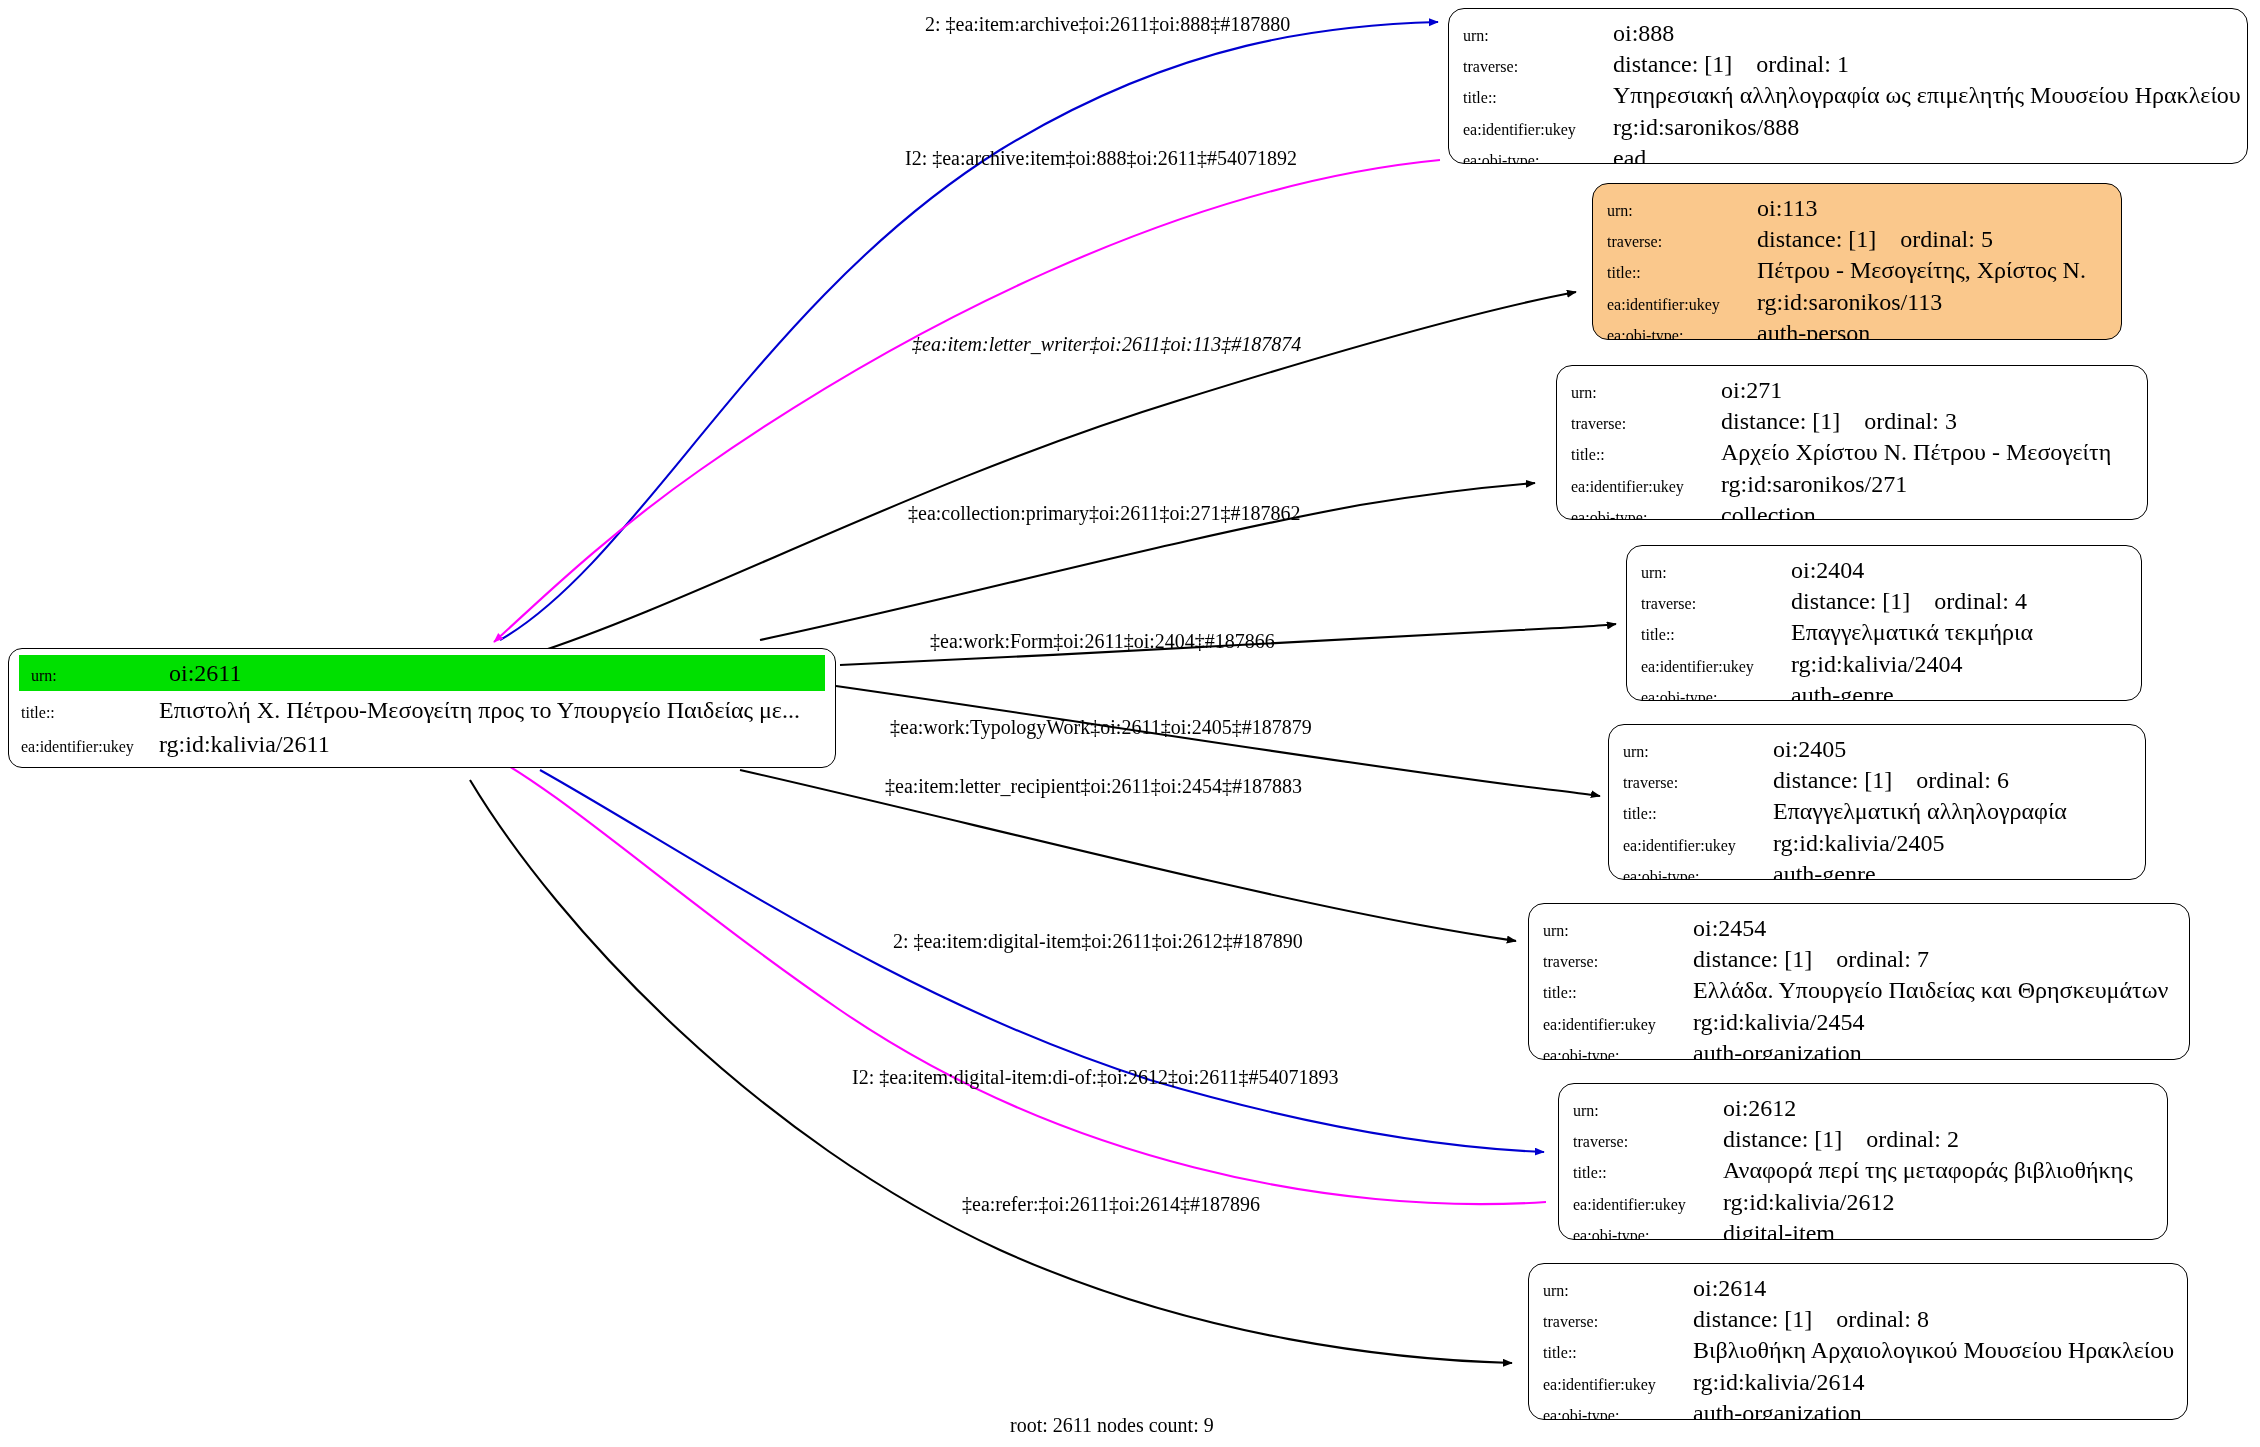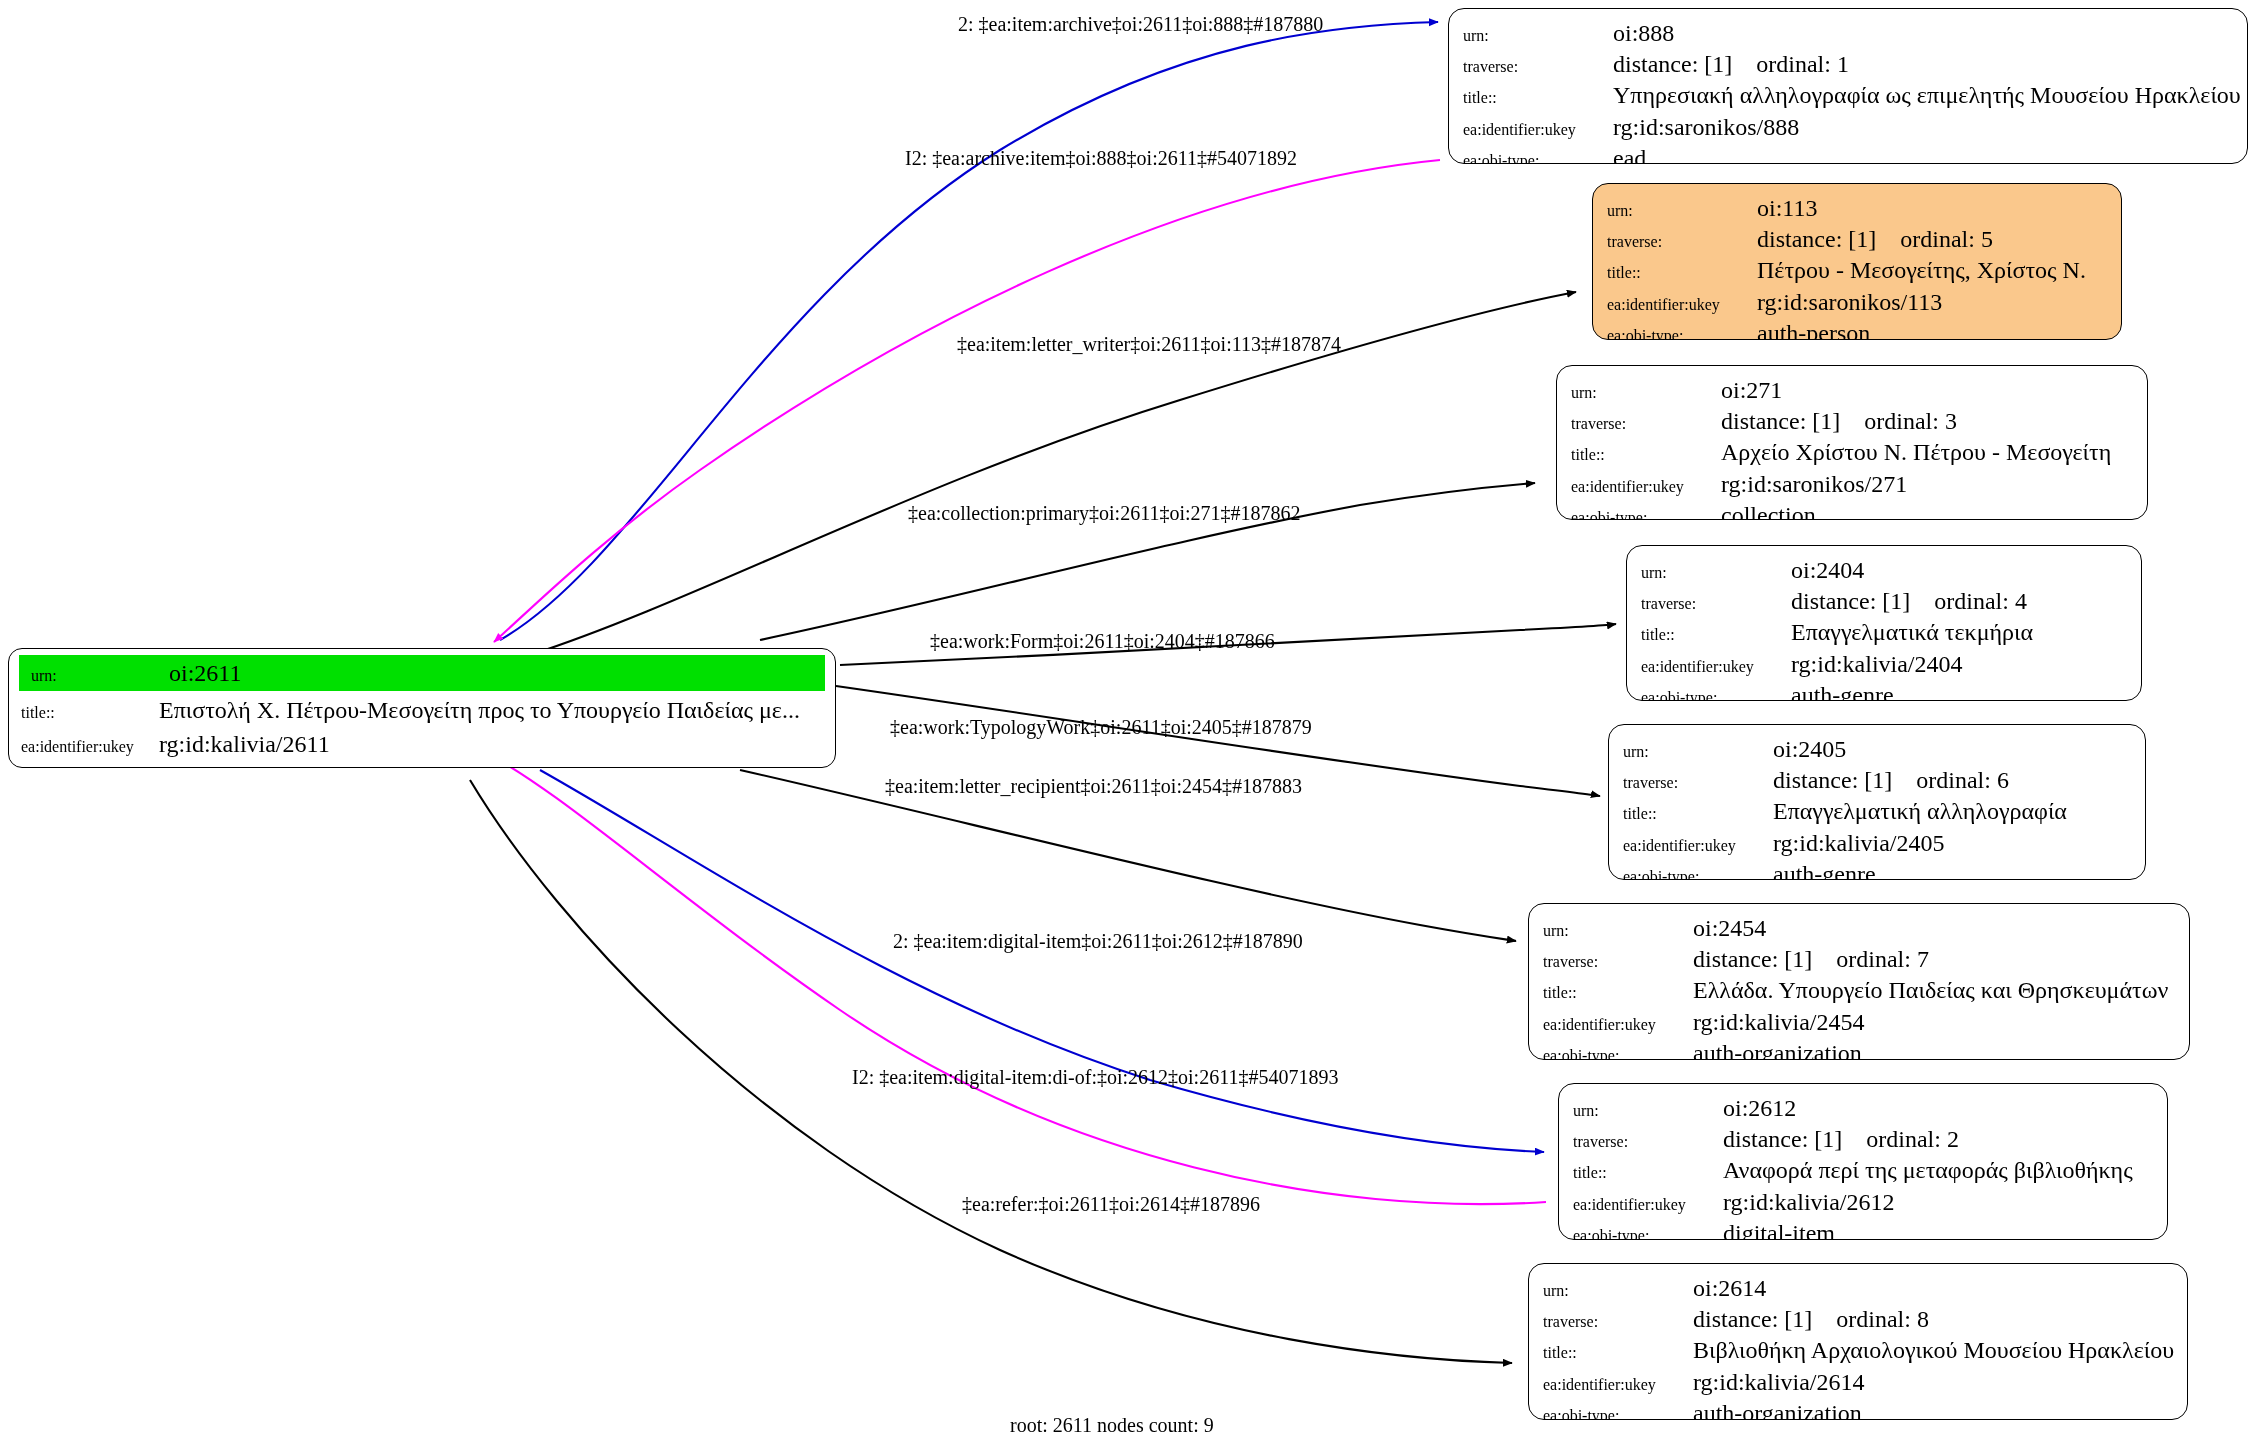--- a/index.html
+++ b/index.html
@@ -345,25 +345,25 @@
     <div class="row">
       <span class="k col-k">ea:identifier:ukey</span>
       <span class="v">rg:id:kalivia/2614</span>
     </div>
     <div class="row">
       <span class="k col-k">ea:obj-type:</span>
       <span class="v">auth-organization</span>
     </div>
   </div>
 
-  <div class="elabel" style="left:925px; top:13px;margin-left:33px;">2: ‡ea:item:archive‡oi:2611‡oi:888‡#187880</div>
+  <div class="elabel" style="left:925px; top:13px;">2: ‡ea:item:archive‡oi:2611‡oi:888‡#187880</div>
 
   <div class="elabel" style="left:905px; top:147px;">I2: ‡ea:archive:item‡oi:888‡oi:2611‡#54071892</div>
 
-  <div class="elabel" style="left:957px; top:333px;">‡ea:item:letter_writer‡oi:2611‡oi:113‡#187874</div>
+  <div class="elabel" style="left:912px; top:333px;font-style:italic;">‡ea:item:letter_writer‡oi:2611‡oi:113‡#187874</div>
 
   <div class="elabel" style="left:908px; top:502px;">‡ea:collection:primary‡oi:2611‡oi:271‡#187862</div>
 
   <div class="elabel" style="left:930px; top:630px;">‡ea:work:Form‡oi:2611‡oi:2404‡#187866</div>
 
   <div class="elabel" style="left:890px; top:716px;">‡ea:work:TypologyWork‡oi:2611‡oi:2405‡#187879</div>
 
   <div class="elabel" style="left:885px; top:775px;">‡ea:item:letter_recipient‡oi:2611‡oi:2454‡#187883</div>
 
   <div class="elabel" style="left:893px; top:896px;margin-top:34px;">2: ‡ea:item:digital-item‡oi:2611‡oi:2612‡#187890</div>

